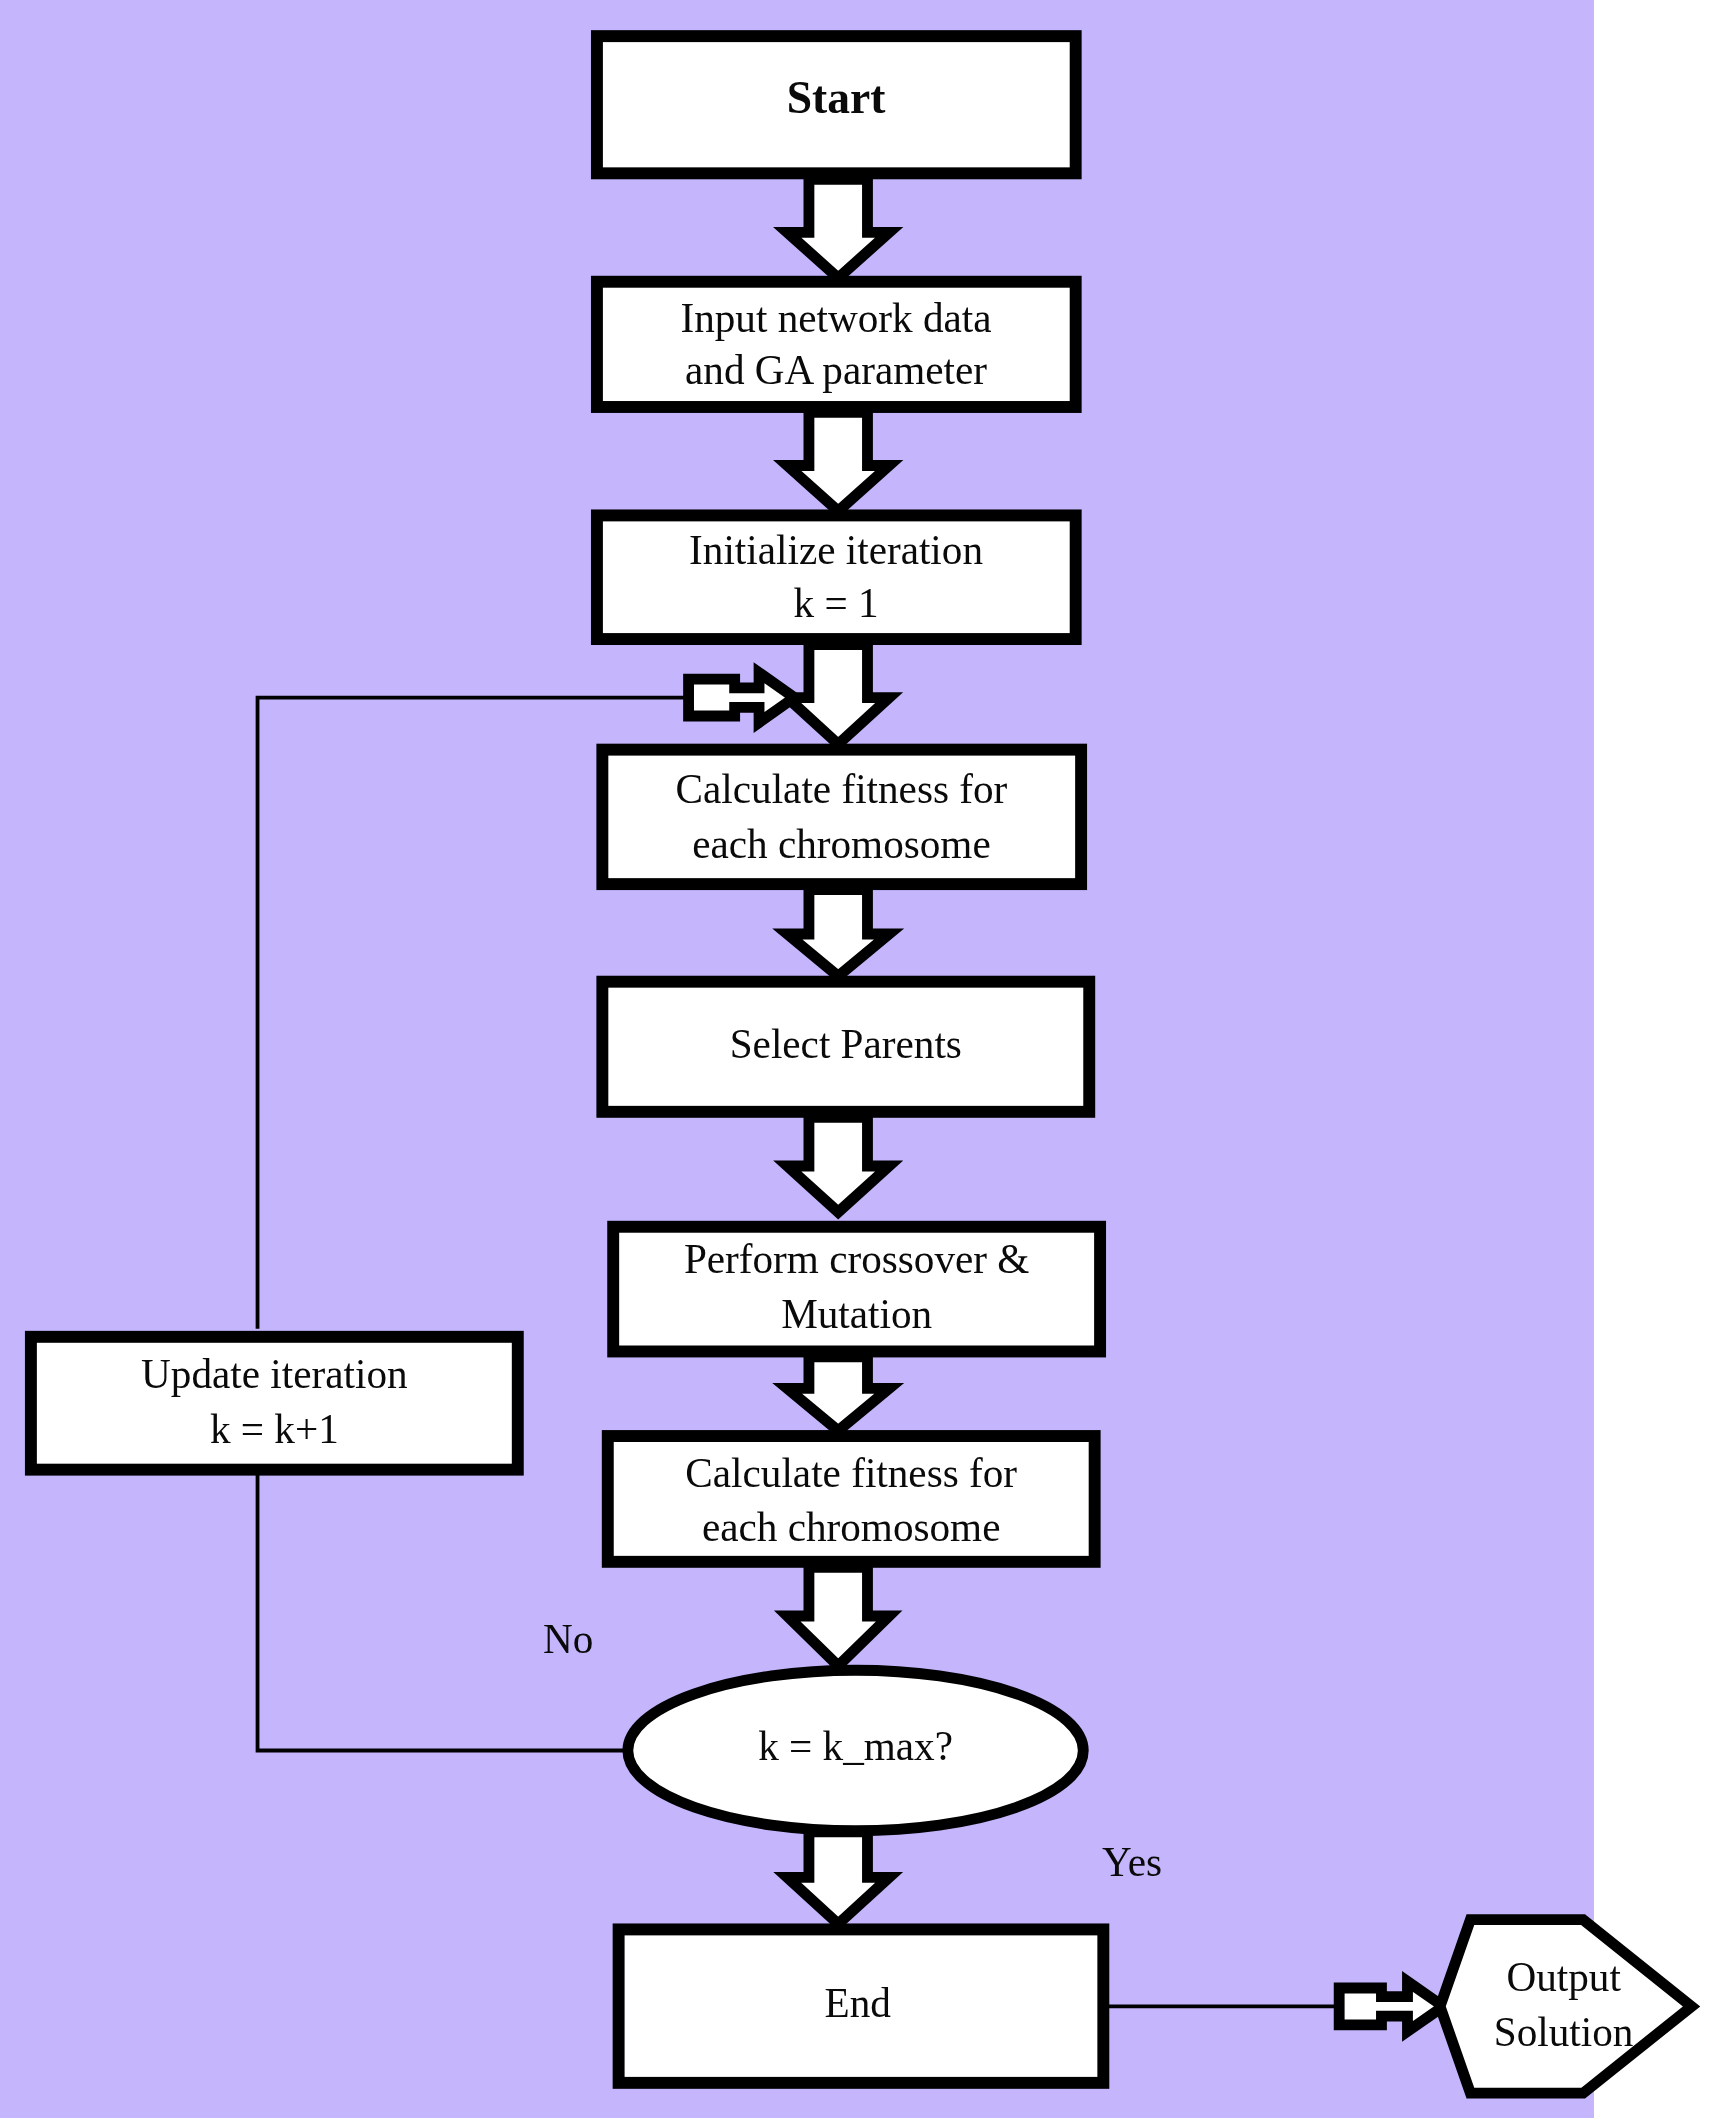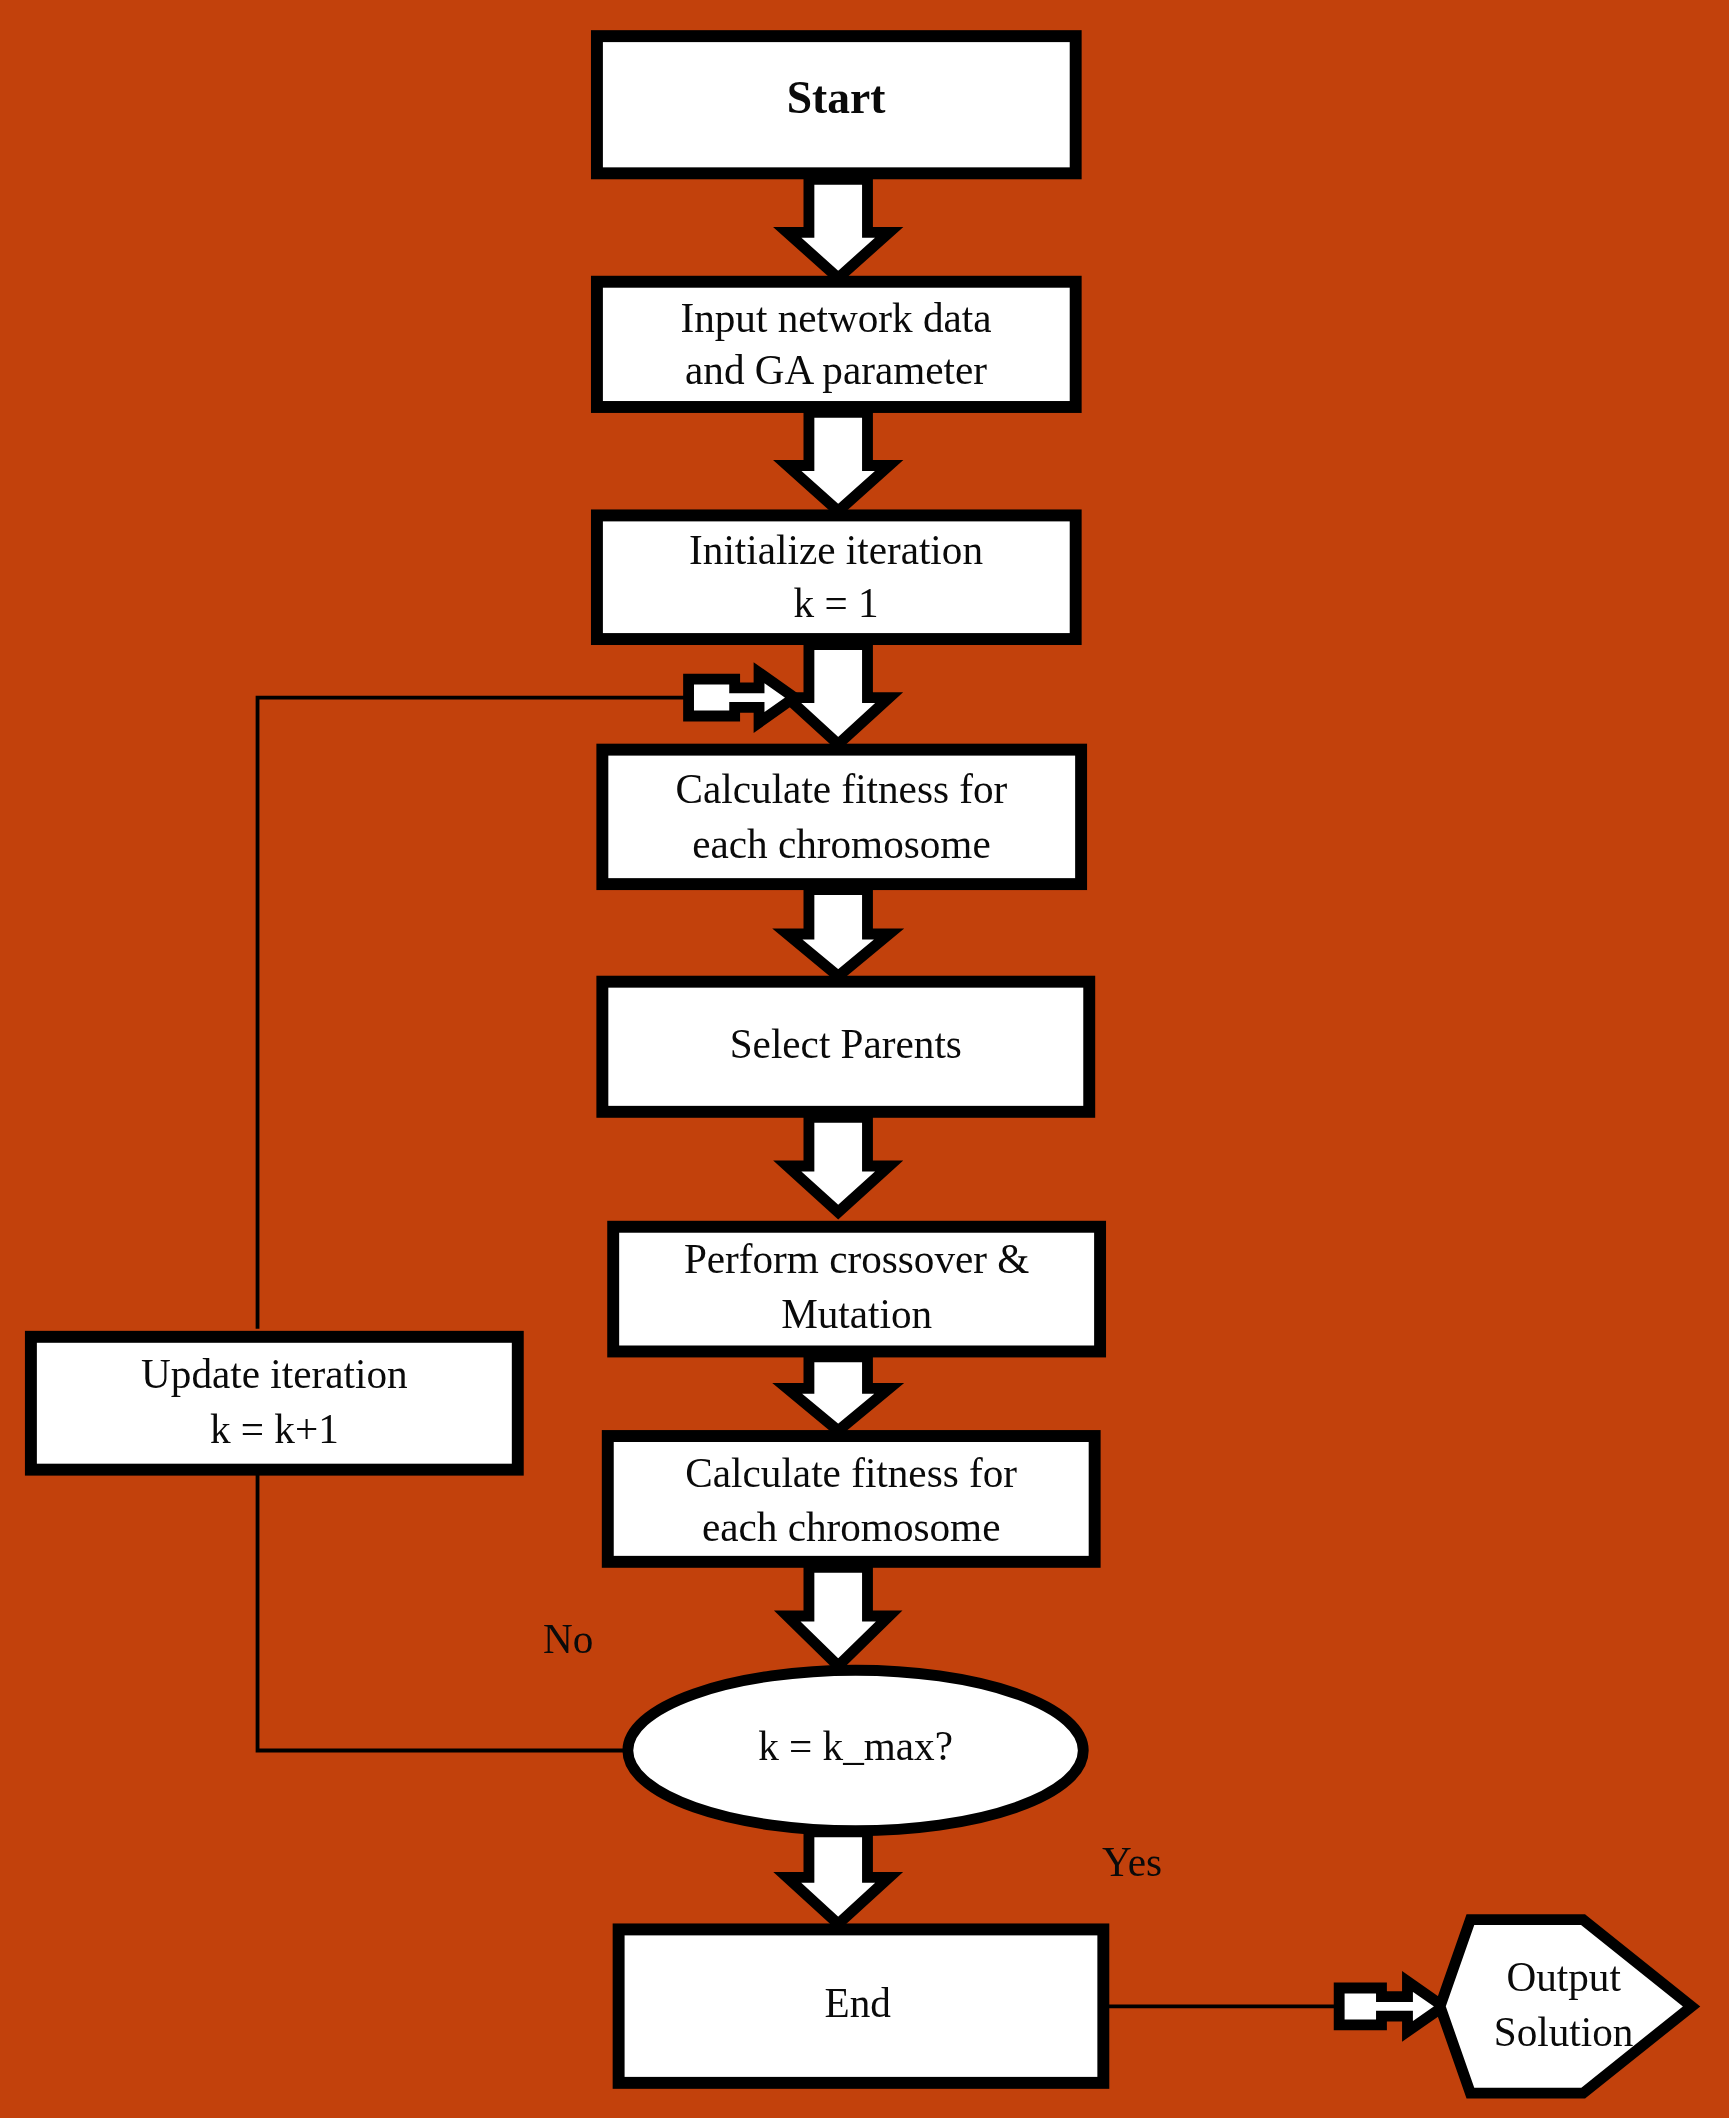--- a/index.html
+++ b/index.html
@@ -1,18 +1,18 @@
 <!DOCTYPE html>
 <html style="font-size:8.7px"><head>
 <meta charset="utf-8">
 <style>
   html,body{margin:0;padding:0;background:#ffffff;}
   body{width:1729px;height:2119px;overflow:hidden;
        font-family:"Liberation Serif","DejaVu Serif",serif;}
-  #stage{position:relative;width:1729px;height:2119px;background:#c2410c;}
+  #stage{position:relative;width:1594px;height:2119px;background:#c4b5fd;}
   svg#flow{position:absolute;left:0;top:0;width:1729px;height:2119px;display:block;}
   .node-text{font-family:"Liberation Serif","DejaVu Serif",serif;
              fill:#0a0a0a;text-anchor:middle;dominant-baseline:middle;}
   .t-main{font-size:76px;}
   .t-bold{font-size:84px;font-weight:bold;}
   .t-label{font-size:76px;}
   .shape{fill:#ffffff;stroke:#000000;}
   .box{stroke-width:22;}
   .ellipse-shape{stroke-width:20;}
   .hexagon{stroke-width:20;}

